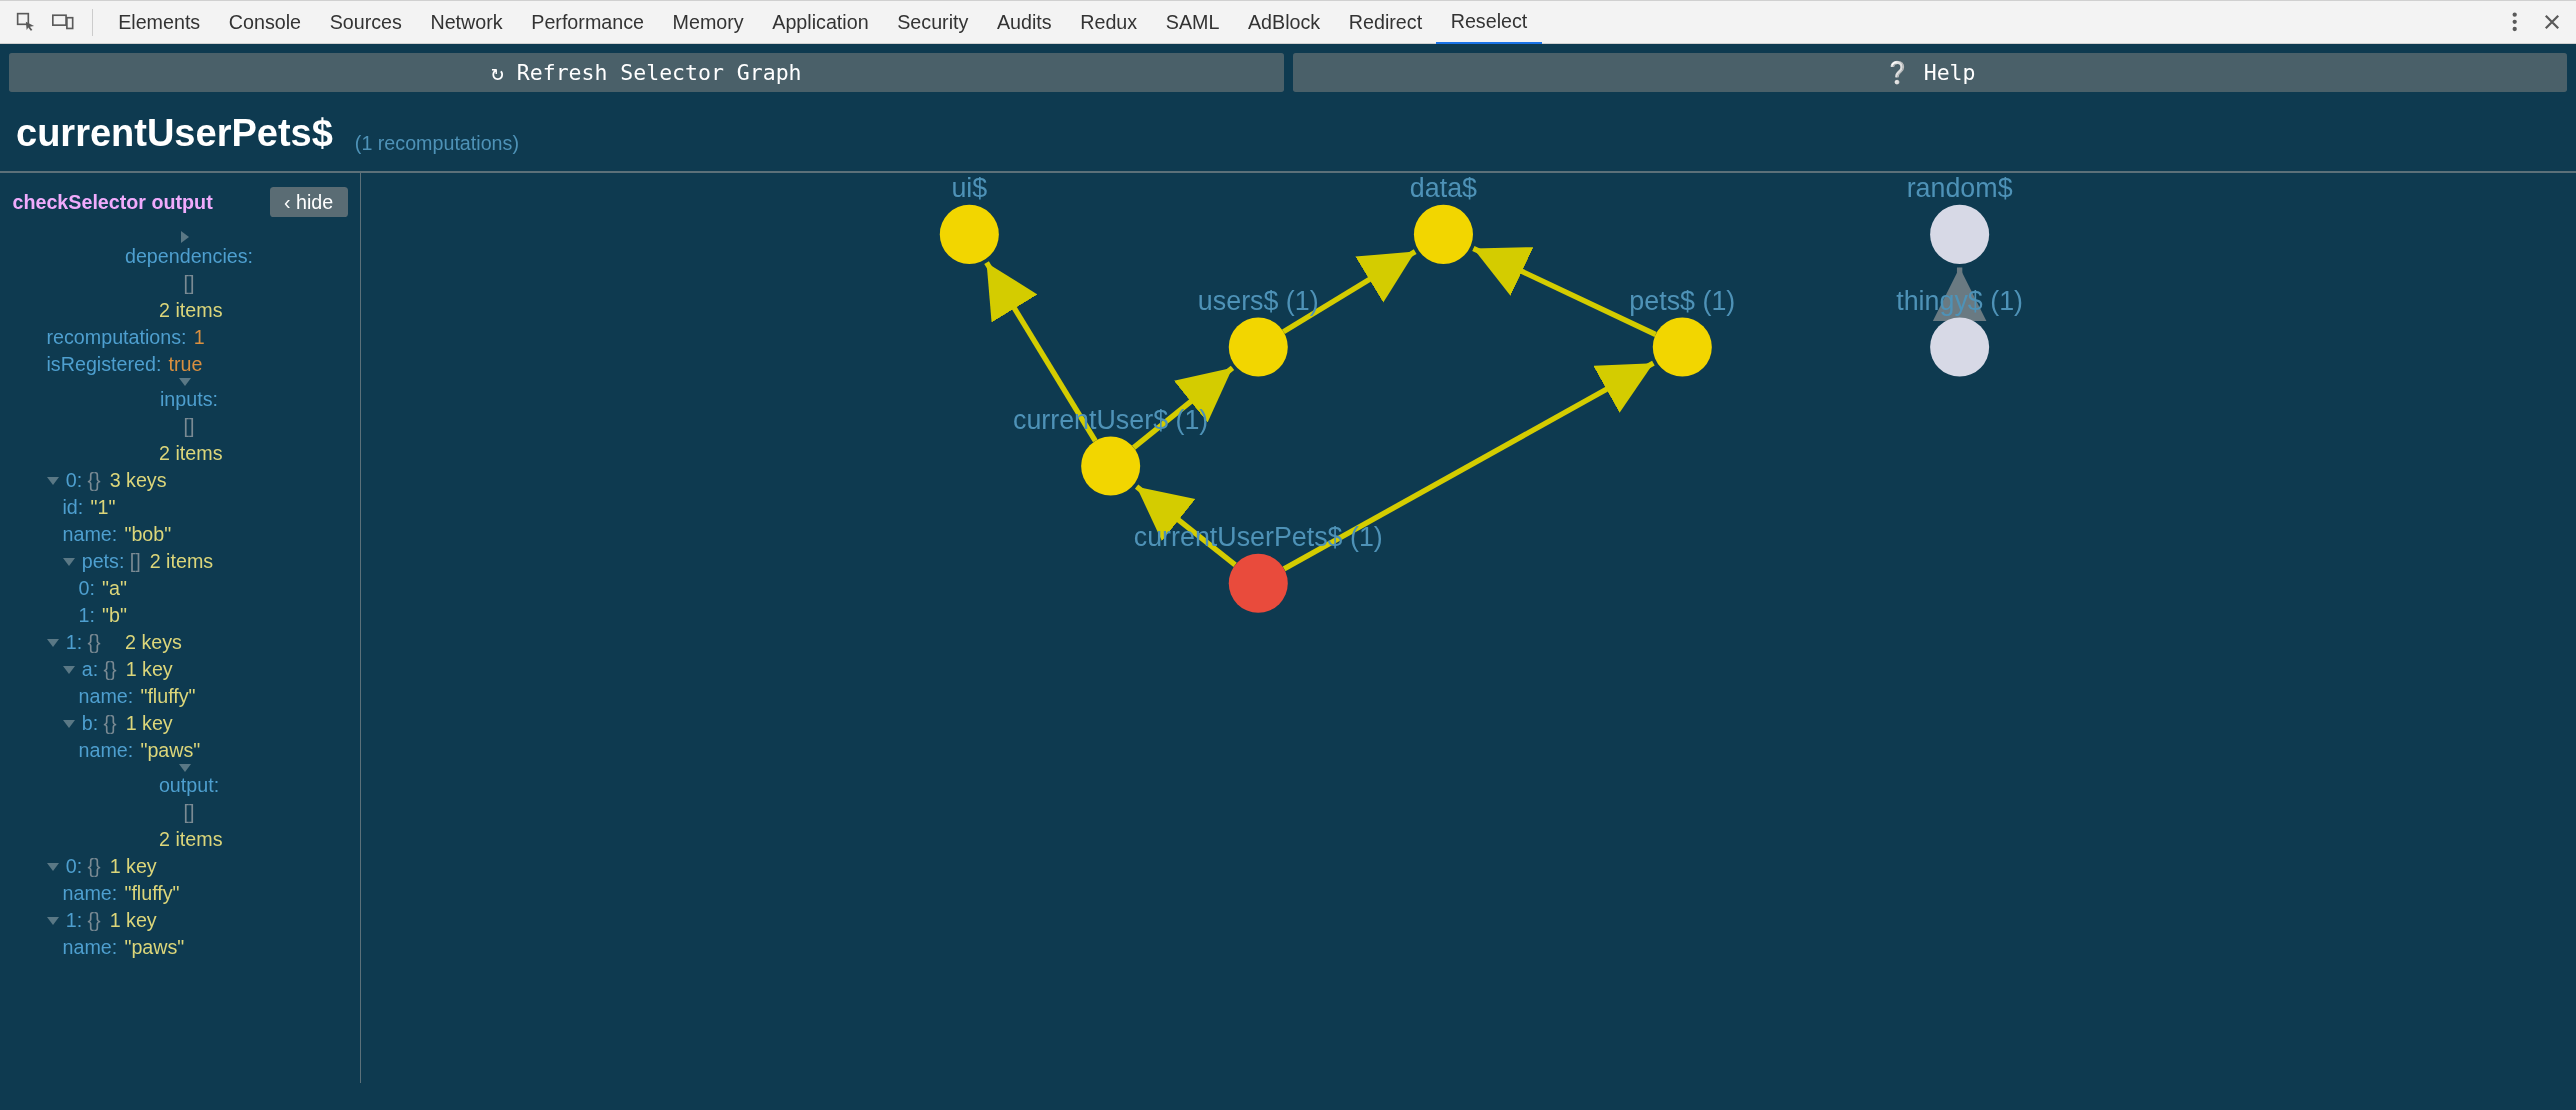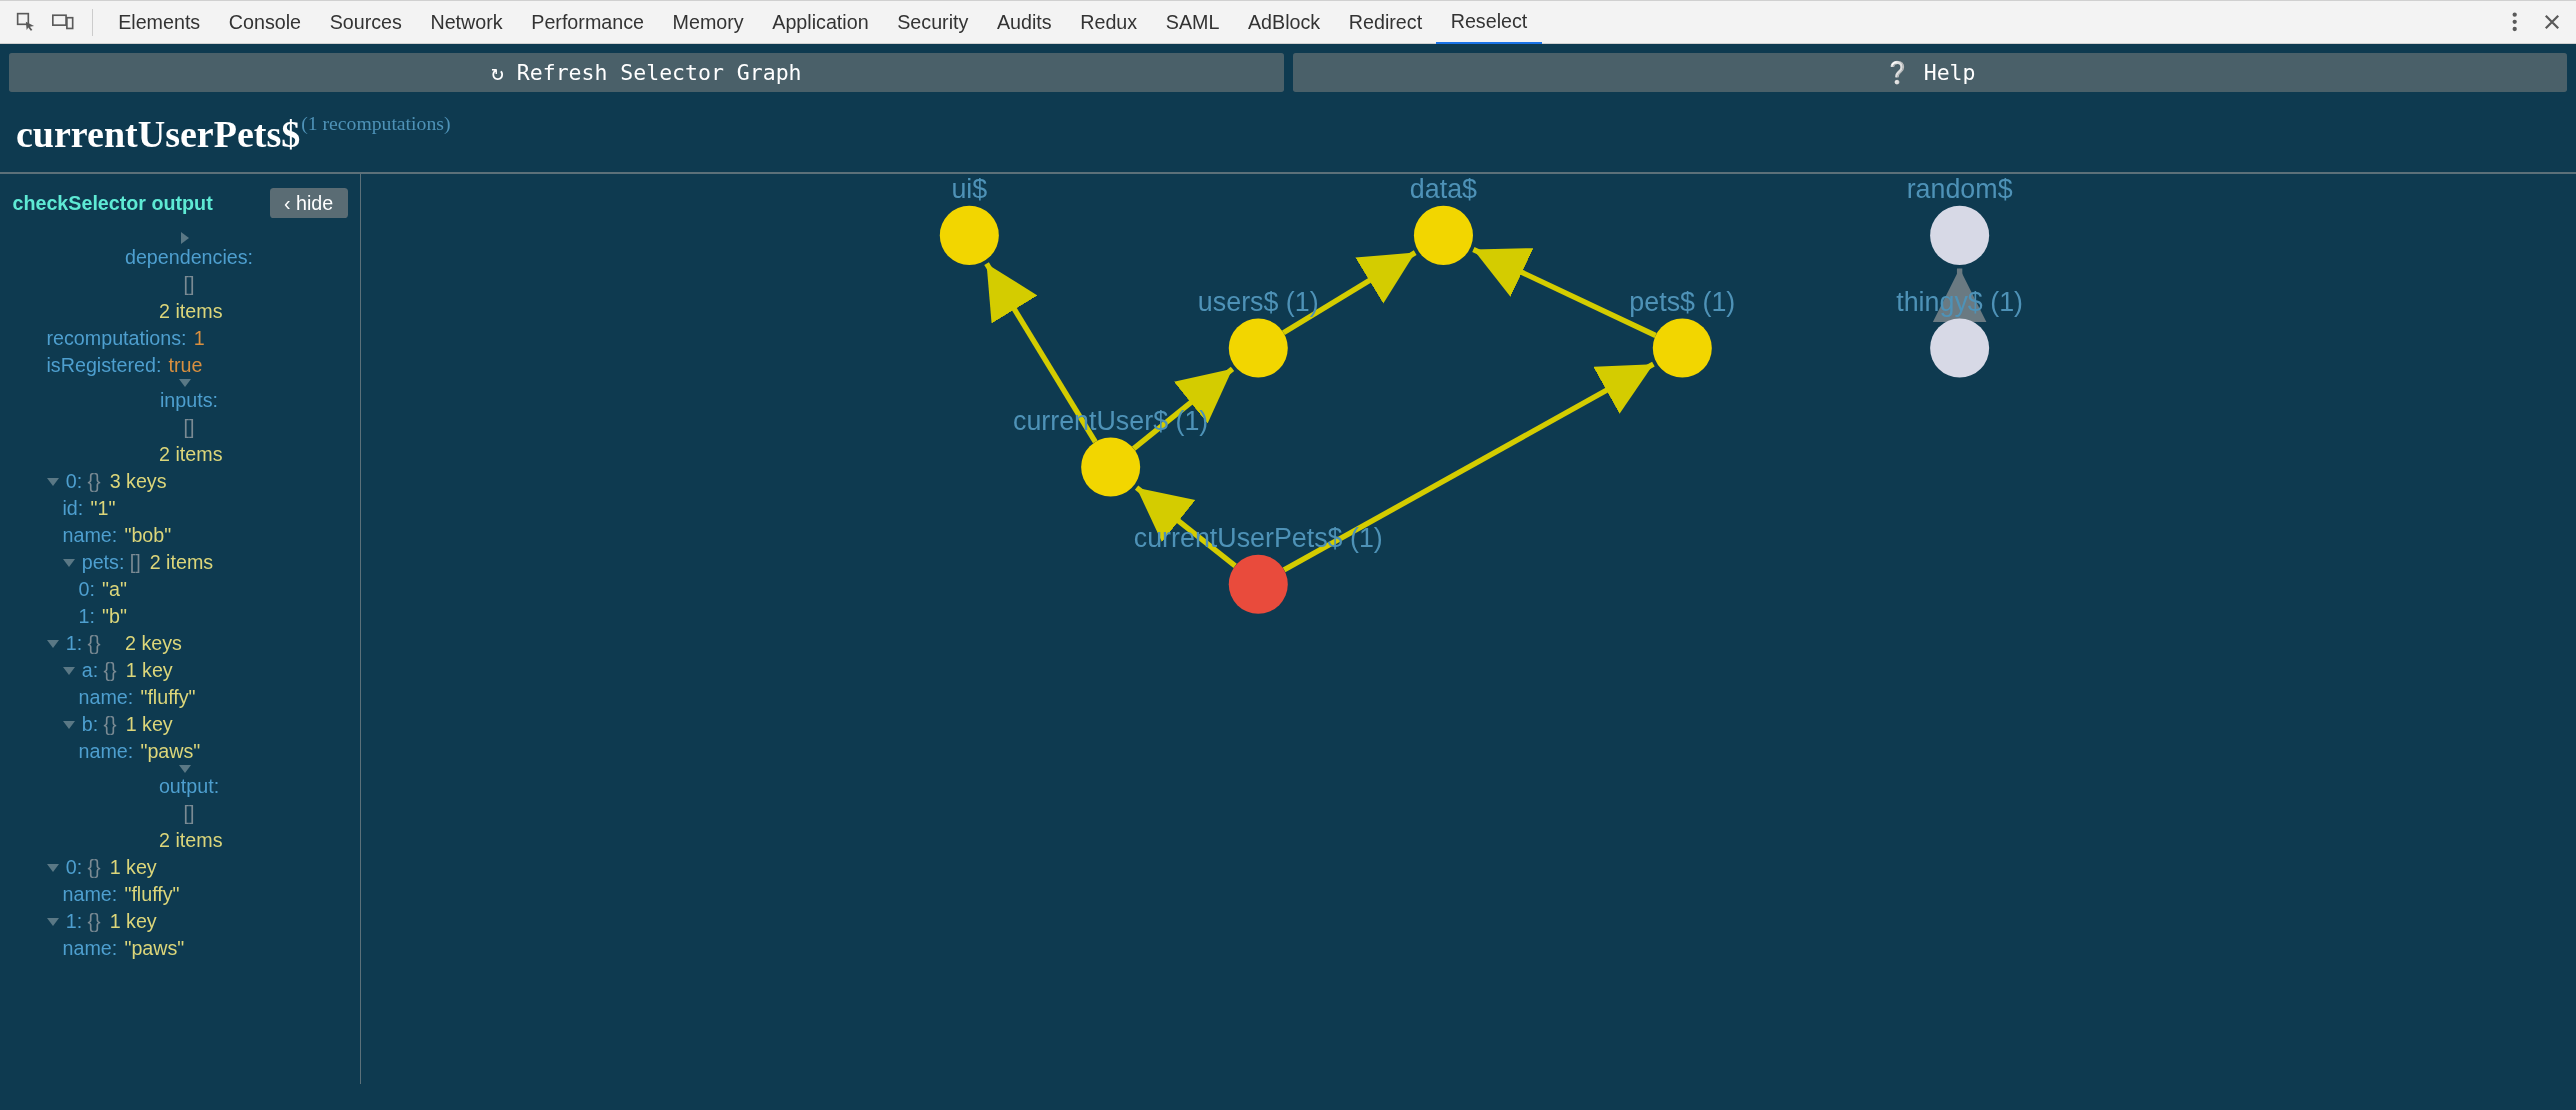--- a/index.html
+++ b/index.html
@@ -8,28 +8,28 @@
 .devtools-bar { height:44px; background:#f3f3f3; border-top:0.9px solid #d0d0d0; border-bottom:0.9px solid #d0d0d0; display:flex; align-items:center; font-size:19.7px; color:#333; padding:0 7.2px; position:relative; }
 .devtools-bar .icon-btn { width:30px; height:30px; margin:0 3.6px; display:flex; align-items:center; justify-content:center; cursor:pointer; color:#5a5a5a; }
 .devtools-bar .sep { width:0.9px; height:27px; background:#ccc; margin:0 10.7px; }
 .tab { padding:0 14.3px; height:44px; display:flex; align-items:center; cursor:pointer; color:#333; white-space:nowrap; }
 .tab.active { border-bottom:2.7px solid #1a73e8; color:#333; }
 .devtools-right { position:absolute; right:5.4px; display:flex; align-items:center; }
 
 .panel { height:calc(100% - 44px); background:#0e3a50; position:relative; }
 .action-row { display:flex; gap:9px; padding:9px; }
 .action-btn { flex:1; background:#4a6069; color:#fff; font-family:Menlo,Consolas,monospace; font-size:21.5px; height:39px; display:flex; align-items:center; justify-content:center; gap:10.7px; cursor:pointer; border-radius:2.7px; }
-.header-row { display:flex; align-items:flex-start; gap:1px; padding:10.7px 16px 16px 16px; border-bottom:2.7px solid #5c7079;font-family:Liberation Serif, serif; }
+.header-row { display:flex; align-items:flex-end; gap:22px; padding:10.7px 16px 16px 16px; border-bottom:2.7px solid #5c7079; }
 .header-title { font-size:38px; font-weight:700; color:#fff; }
 .header-sub { font-size:19.7px; color:#4e92b7; }
 .workspace { display:flex; height:calc(100% - 157px); min-height:0; }
 
 .sidebar { width:361px; border-right:1.8px solid #5c7079; padding:10.7px 12.5px; font-size:19.7px; color:#c7d0d6; overflow:auto; }
 .sidebar-top { display:flex; align-items:center; justify-content:space-between; margin:3.6px 0 14.3px 0; }
-.sidebar-top strong { color:#5eead4; font-size:19.7px; font-weight:700; }
+.sidebar-top strong { color:#f0abfc; font-size:19.7px; font-weight:700; }
 .hide-btn { background:#5a6c74; color:#fff; font-size:19.7px; padding:3.6px 14.3px; border-radius:3.6px; cursor:pointer; display:flex; align-items:center; gap:5.4px; }
 .tree .row { display:flex; align-items:center; flex-wrap:wrap; line-height:27px; white-space:nowrap; }
 .tree .k { color:#4e9fcf; }
 .tree .punct { color:#7a8a93; margin:0 5.4px; }
 .tree .yellow { color:#dcd67a; }
 .tree .orange { color:#d98f3f; }
 .caret { display:inline-block; width:0; height:0; margin-right:7.2px; }
 .caret.right { border-top:6.3px solid transparent; border-bottom:6.3px solid transparent; border-left:8px solid #5a7885; }
 .caret.down { border-left:6.3px solid transparent; border-right:6.3px solid transparent; border-top:8px solid #5a7885; }
 .ind1 { padding-left:18px;flex-direction:column; }

